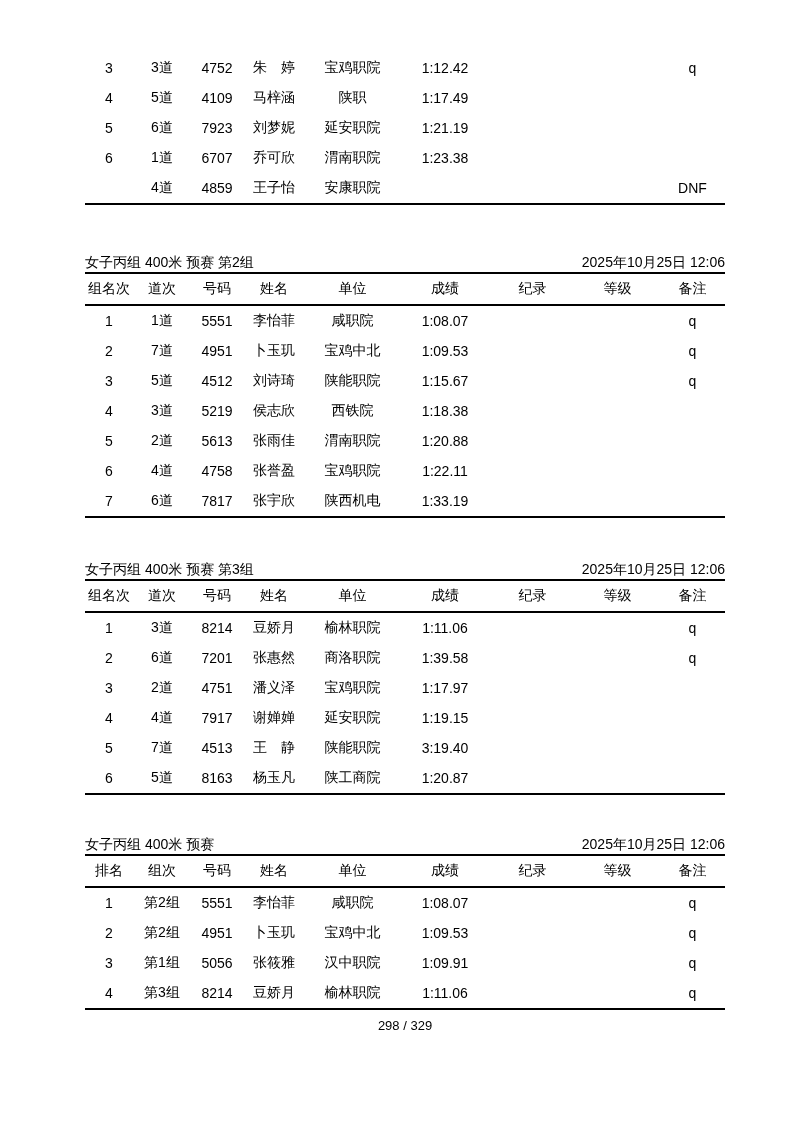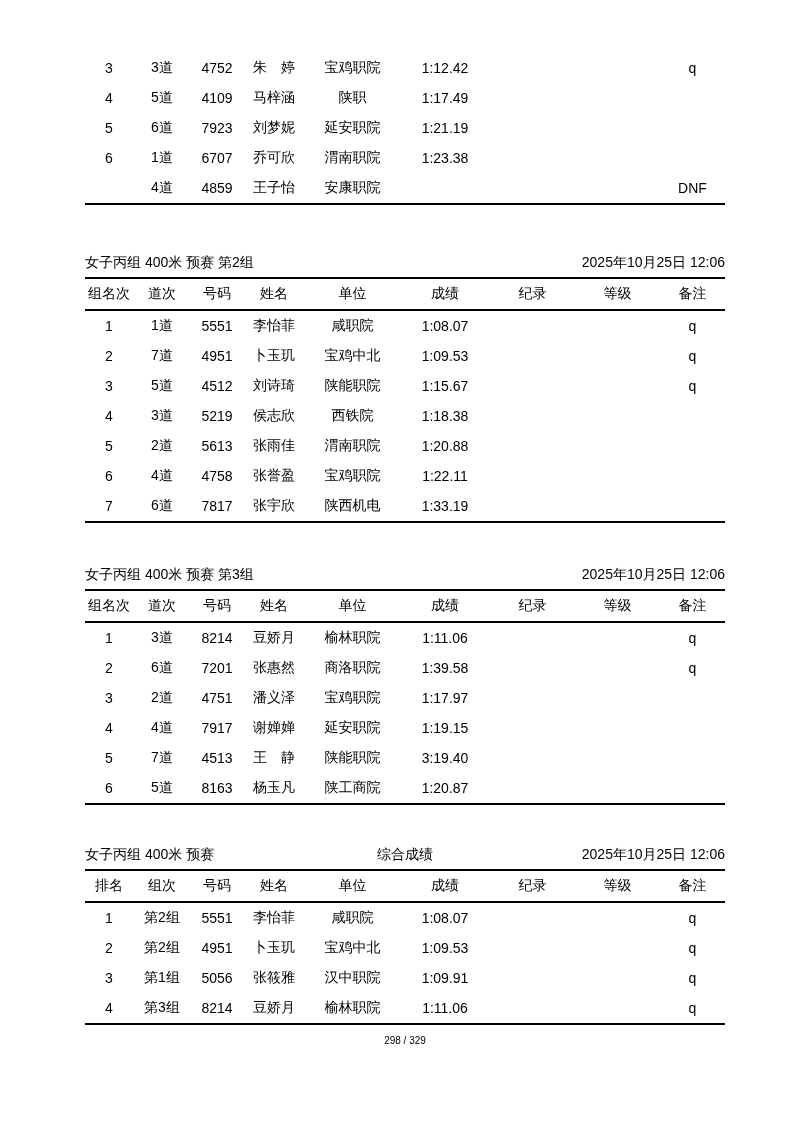--- a/index.html
+++ b/index.html
@@ -23,21 +23,20 @@
   #sec1 { margin-top: 48px; }
   #sec2 { margin-top: 42px; }
   #sec3 { margin-top: 40px; }
 
   .block-title {
     position: relative;
     display: flex;
     justify-content: space-between;
     align-items: flex-end;
     line-height: 19px;
-    padding-bottom: 5px;
     border-bottom: 2px solid #000;
     white-space: nowrap;
   }
   .block-title .t-center {
     position: absolute;
     left: 0; right: 0;
     text-align: center;
   }
   .block-title .t-left, .block-title .t-right { position: relative; z-index: 1; background: transparent; }
 
@@ -61,21 +60,21 @@
     height: 30px;
     padding: 0;
     text-align: center;
     vertical-align: middle;
     white-space: nowrap;
     overflow: visible;
   }
   .footer {
     margin-top: 8px;
     text-align: center;
-    font-size: 10px;
+    font-size: 13px;
     line-height: 16px;
   }
 </style>
 </head>
 <body>
 
 <div class="page">
   <div class="content">
 
     <section class="block" id="sec0">
@@ -362,21 +361,20 @@
               <td></td>
               <td></td>
             </tr>
           </tbody>
       </table>
     </section>
 
     <section class="block" id="sec3">
       <div class="block-title">
         <span class="t-left">女子丙组 400米 预赛</span>
-        <span class="t-center">综合成绩</span>
         <span class="t-right">2025年10月25日 12:06</span>
       </div>
       <table class="results">
         <colgroup>
           <col style="width:48px">
             <col style="width:58px">
             <col style="width:52px">
           <col style="width:62px">
             <col style="width:95px">
             <col style="width:90px">

